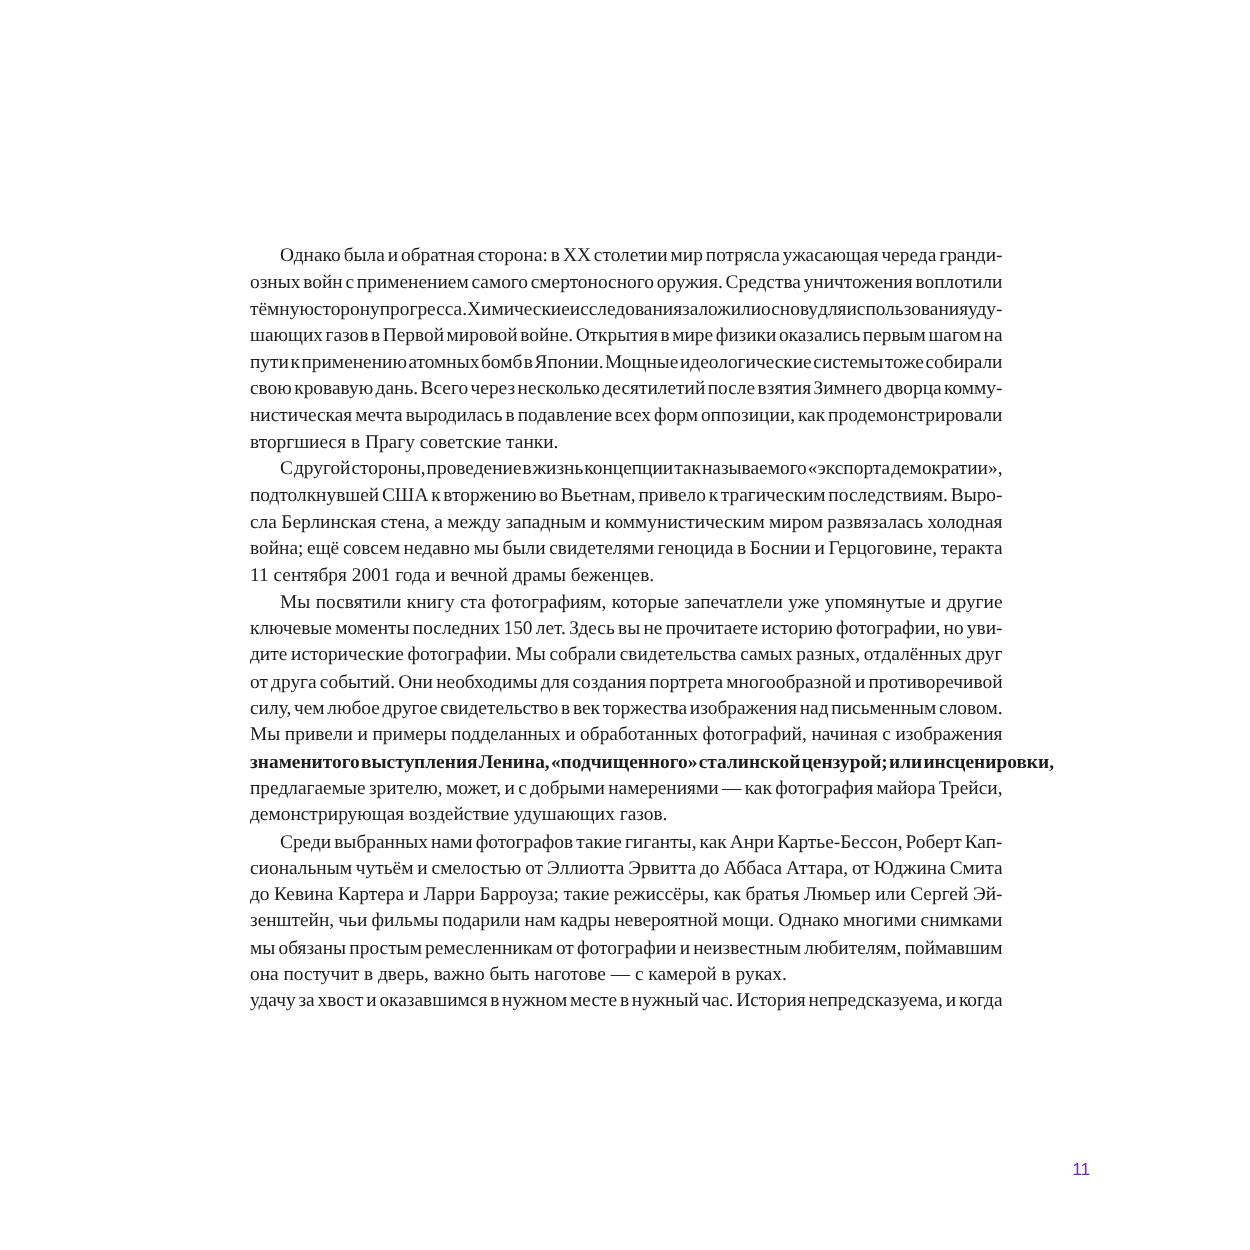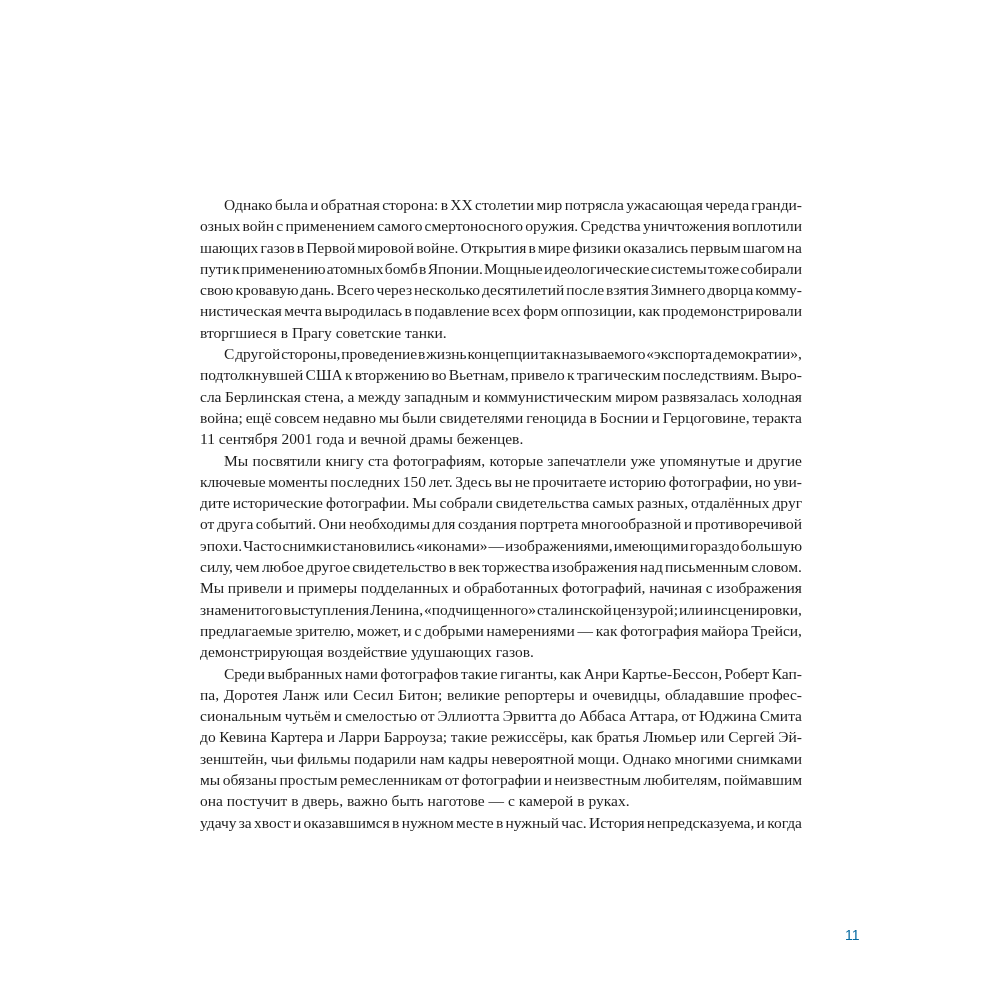--- a/index.html
+++ b/index.html
@@ -39,61 +39,61 @@
     padding-left: 24px;
   }
   .line span {
     display: inline;
   }
   #page-number {
     position: absolute;
     left: 845px;
     top: 927px;
     width: 40px;
+    text-align: center;
     font-family: "Liberation Sans", sans-serif;
     font-size: 14px;
-    color: #0369a1;
+    color: #6d28d9;
   }
 </style>
 </head>
 <body>
 
 <div id="book-page">
   <div id="text-block">
       <div class="para">
         <div class="line first"><span style="word-spacing: -1.51562px;">Однако была и обратная сторона: в ХХ столетии мир потрясла ужасающая череда гранди-</span></div>
         <div class="line"><span style="word-spacing: -1.64757px;">озных войн с применением самого смертоносного оружия. Средства уничтожения воплотили</span></div>
+        <div class="line"><span style="word-spacing: -3.90451px;">тёмную сторону прогресса. Химические исследования заложили основу для использования уду-</span></div>
         <div class="line"><span style="word-spacing: -1.83774px;">шающих газов в Первой мировой войне. Открытия в мире физики оказались первым шагом на</span></div>
         <div class="line"><span style="word-spacing: -2.62074px;">пути к применению атомных бомб в Японии. Мощные идеологические системы тоже собирали</span></div>
         <div class="line"><span style="word-spacing: -1.91051px;">свою кровавую дань. Всего через несколько десятилетий после взятия Зимнего дворца комму-</span></div>
         <div class="line"><span style="word-spacing: -1.48264px;">нистическая мечта выродилась в подавление всех форм оппозиции, как продемонстрировали</span></div>
         <div class="line last"><span>вторгшиеся в Прагу советские танки.</span></div>
       </div>
       <div class="para">
         <div class="line first"><span style="word-spacing: -3.0625px;">С другой стороны, проведение в жизнь концепции так называемого «экспорта демократии»,</span></div>
         <div class="line"><span style="word-spacing: -1.66094px;">подтолкнувшей США к вторжению во Вьетнам, привело к трагическим последствиям. Выро-</span></div>
         <div class="line"><span style="word-spacing: -0.36875px; text-align: right;">сла Берлинская стена, а между западным и коммунистическим миром развязалась холодная</span></div>
         <div class="line"><span style="word-spacing: -0.934896px;">война; ещё совсем недавно мы были свидетелями геноцида в Боснии и Герцоговине, теракта</span></div>
         <div class="line last"><span>11 сентября 2001 года и вечной драмы беженцев.</span></div>
       </div>
       <div class="para">
         <div class="line first"><span style="word-spacing: 0.435937px;">Мы посвятили книгу ста фотографиям, которые запечатлели уже упомянутые и другие</span></div>
         <div class="line"><span style="word-spacing: -1.25911px;">ключевые моменты последних 150 лет. Здесь вы не прочитаете историю фотографии, но уви-</span></div>
         <div class="line"><span style="word-spacing: -0.901042px;">дите исторические фотографии. Мы собрали свидетельства самых разных, отдалённых друг</span></div>
         <div class="line"><span style="word-spacing: -1.30781px;">от друга событий. Они необходимы для создания портрета многообразной и противоречивой</span></div>
-        <div class="line"><span style="word-spacing: -2.8559px;">эпохи. Часто снимки становились «иконами» — изображениями, имеющими гораздо большую</span></div>
         <div class="line"><span style="word-spacing: -1.67045px;">силу, чем любое другое свидетельство в век торжества изображения над письменным словом.</span></div>
         <div class="line"><span style="word-spacing: -0.204687px; text-align: center;">Мы привели и примеры подделанных и обработанных фотографий, начиная с изображения</span></div>
-        <div class="line"><span style="word-spacing: -2.89062px;">знаменитого выступления Ленина, «подчищенного» сталинской цензурой; или инсценировки,</span></div>
+        <div class="line"><span style="word-spacing: -2.89062px; font-weight: bold;">знаменитого выступления Ленина, «подчищенного» сталинской цензурой; или инсценировки,</span></div>
         <div class="line"><span style="word-spacing: -1.18892px;">предлагаемые зрителю, может, и с добрыми намерениями — как фотография майора Трейси,</span></div>
         <div class="line last"><span>демонстрирующая воздействие удушающих газов.</span></div>
       </div>
       <div class="para">
         <div class="line first"><span style="word-spacing: -1.44375px;">Среди выбранных нами фотографов такие гиганты, как Анри Картье-Бессон, Роберт Кап-</span></div>
-        <div class="line"><span style="word-spacing: 0.808239px;">па, Доротея Ланж или Сесил Битон; великие репортеры и очевидцы, обладавшие профес-</span></div>
         <div class="line"><span style="word-spacing: -0.755208px;">сиональным чутьём и смелостью от Эллиотта Эрвитта до Аббаса Аттара, от Юджина Смита</span></div>
         <div class="line"><span style="word-spacing: -0.215144px;">до Кевина Картера и Ларри Барроуза; такие режиссёры, как братья Люмьер или Сергей Эй-</span></div>
         <div class="line"><span style="word-spacing: -0.539062px;">зенштейн, чьи фильмы подарили нам кадры невероятной мощи. Однако многими снимками</span></div>
         <div class="line"><span style="word-spacing: -1.30035px;">мы обязаны простым ремесленникам от фотографии и неизвестным любителям, поймавшим</span></div>
         <div class="line last"><span>она постучит в дверь, важно быть наготове — с камерой в руках.</span></div>
         <div class="line"><span style="word-spacing: -1.61607px;">удачу за хвост и оказавшимся в нужном месте в нужный час. История непредсказуема, и когда</span></div>
       </div>
     </div>
   <div id="page-number">11</div>
 </div>

